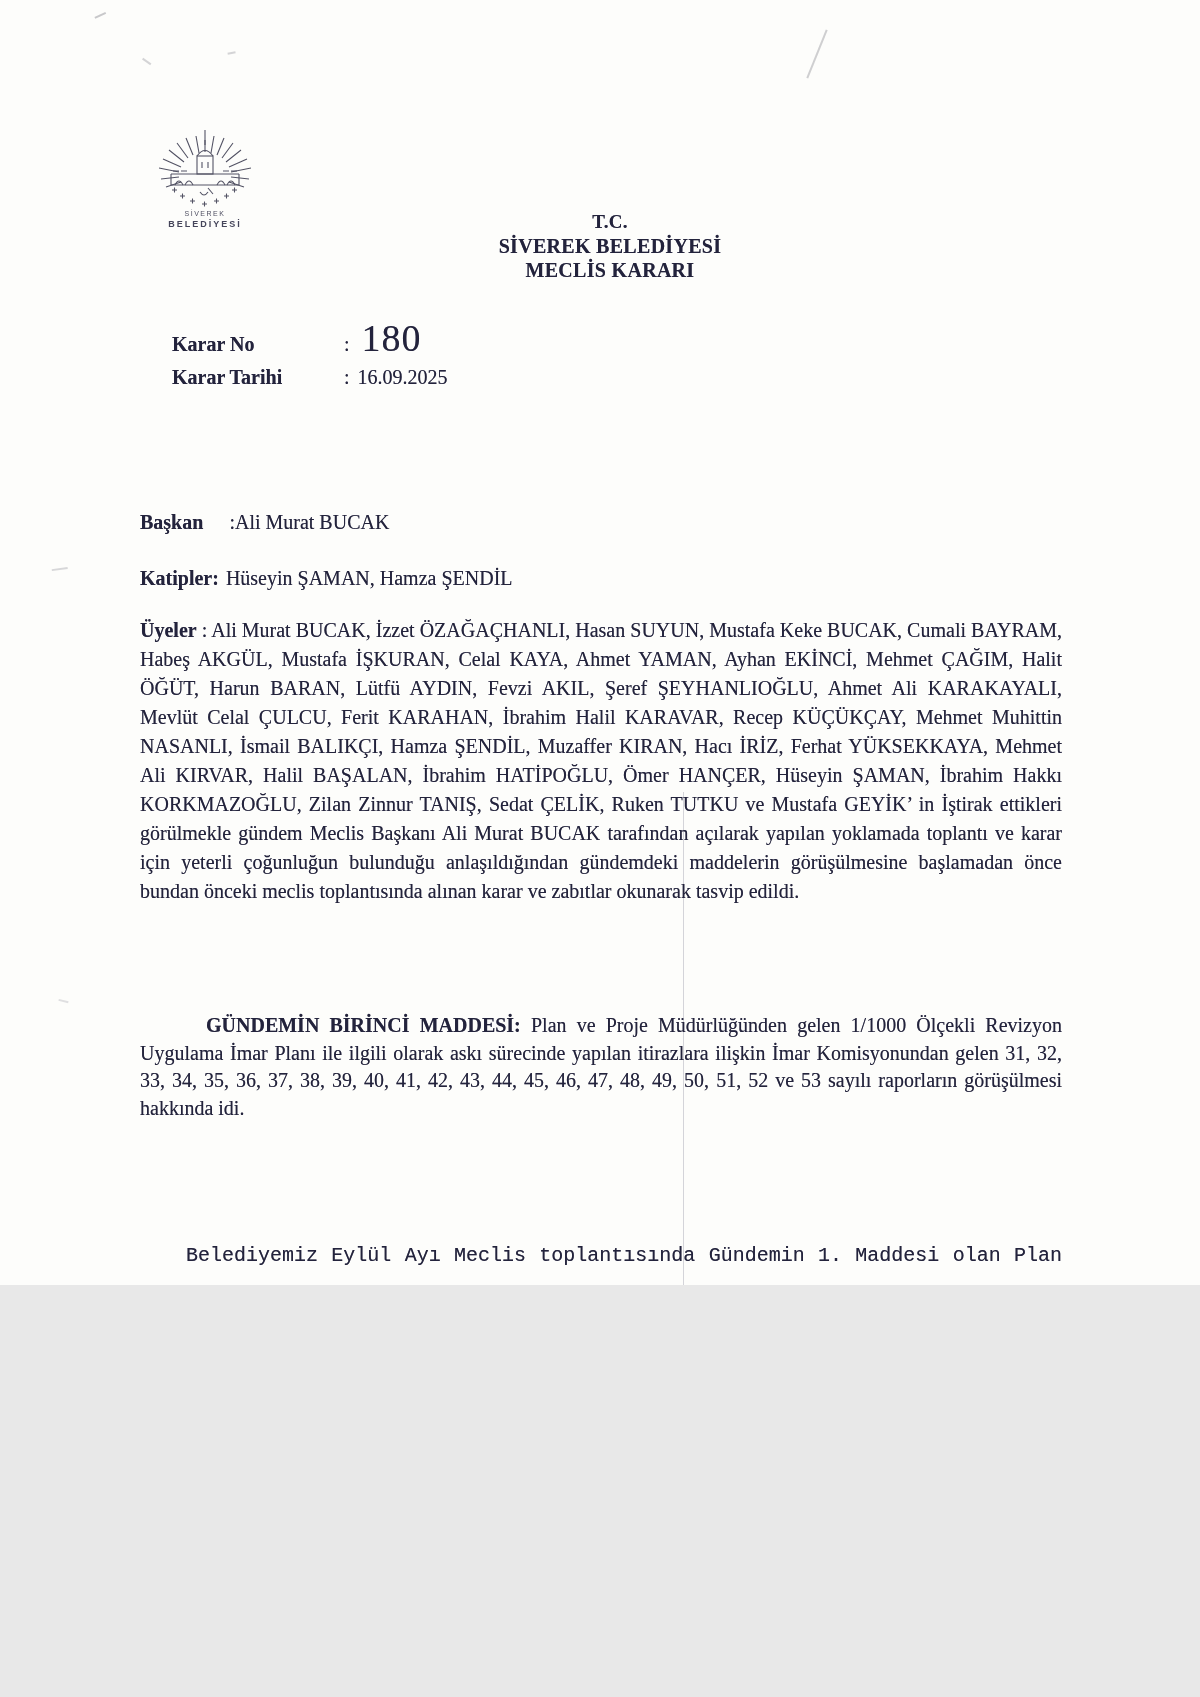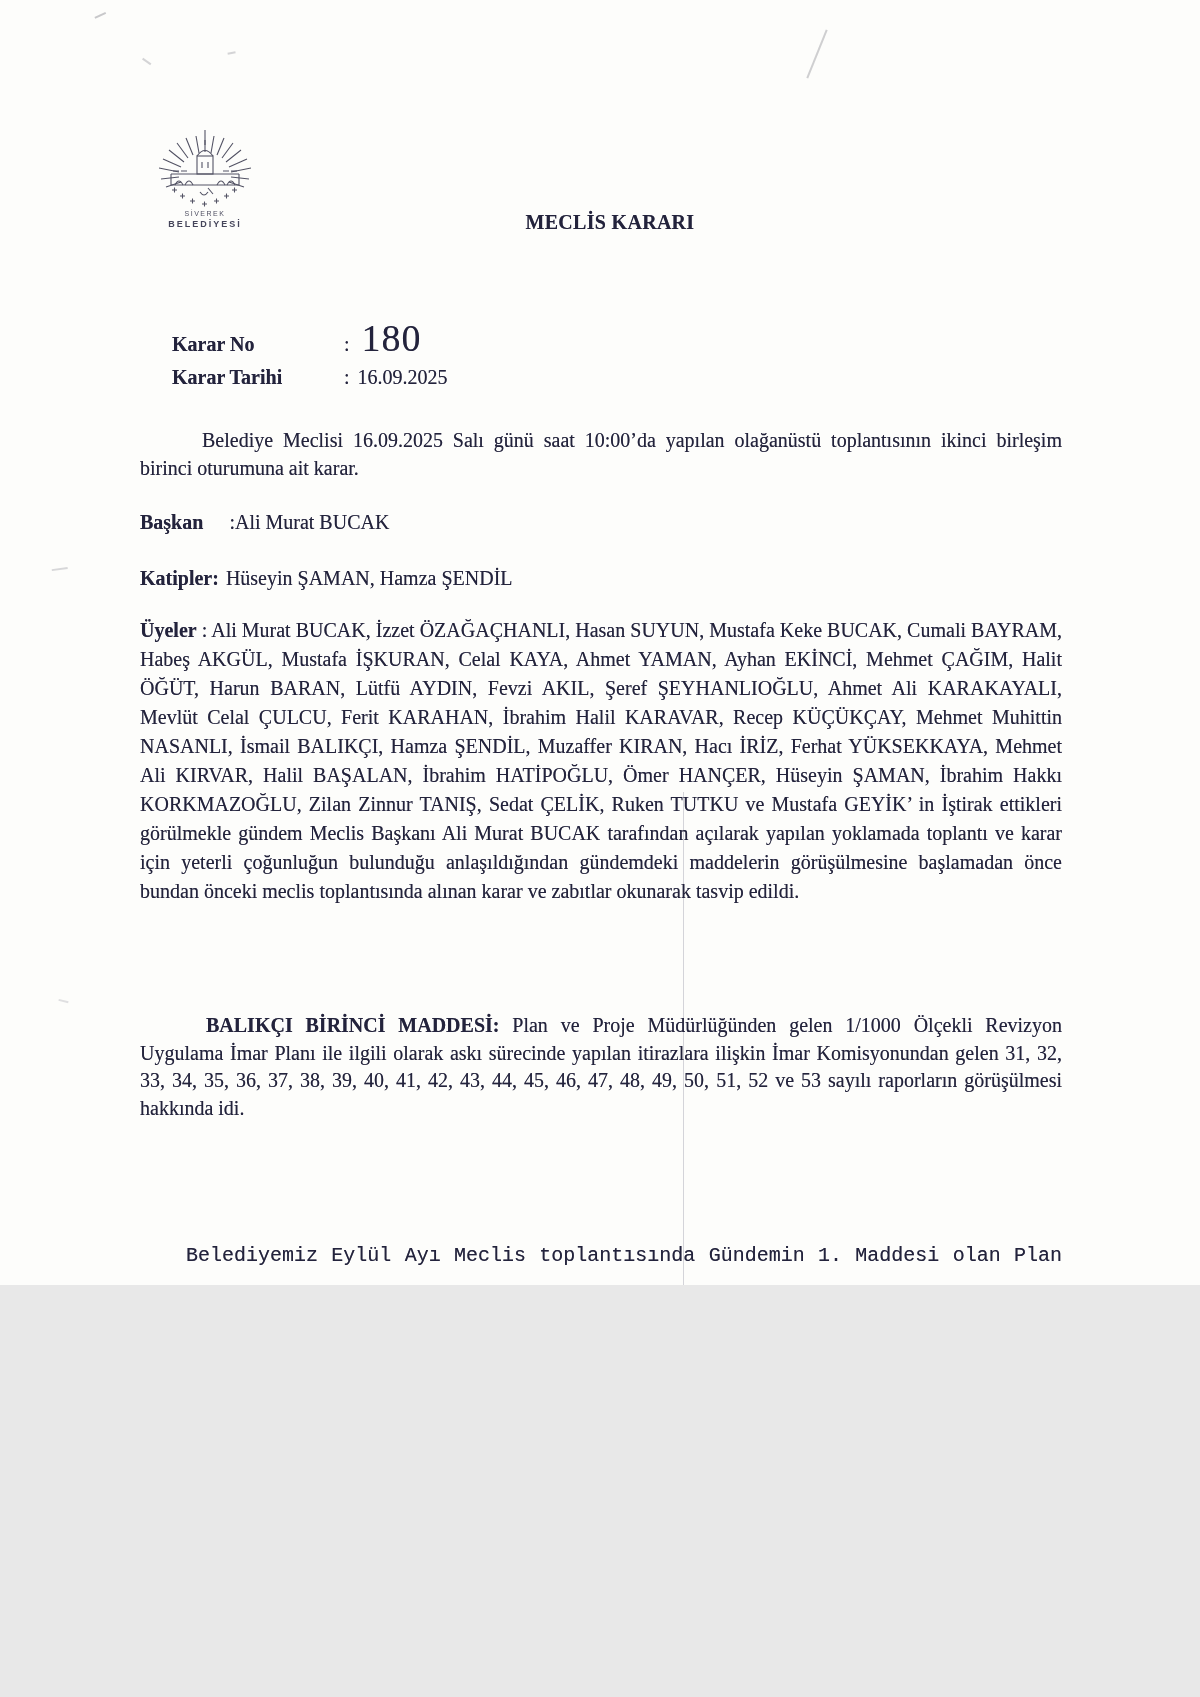--- a/index.html
+++ b/index.html
@@ -103,52 +103,53 @@
       <path d="M34,64 h5 M36.5,61.5 v5 M42,70 h5 M44.5,67.5 v5 M52,75 h5 M54.5,72.5 v5
                M64,78 h5 M66.5,75.5 v5 M76,75 h5 M78.5,72.5 v5 M86,70 h5 M88.5,67.5 v5
                M94,64 h5 M96.5,61.5 v5"></path>
 
       <text x="67" y="90" text-anchor="middle" font-size="7" letter-spacing="1.5" fill="#34344a" stroke="none" font-family="Liberation Sans, sans-serif">SİVEREK</text>
       <text x="67" y="101" text-anchor="middle" font-size="9" font-weight="bold" letter-spacing="2" fill="#2c2c44" stroke="none" font-family="Liberation Sans, sans-serif">BELEDİYESİ</text>
     </svg>
   </div>
 
   <div class="header-block txt">
+    <div class="h-tc">T.C.</div>
+    <div class="h-org">SİVEREK BELEDİYESİ</div>
     <div class="h-doc">MECLİS KARARI</div>
   </div>
 
   <div class="meta txt">
     <div class="meta-row">
       <span class="m-label">Karar No</span>
       <span class="m-sep">:</span>
       <span class="m-no">180</span>
     </div>
     <div class="meta-row r2">
       <span class="m-label">Karar Tarihi</span>
       <span class="m-sep">:</span>
       <span class="m-date">16.09.2025</span>
     </div>
   </div>
 
-  <div class="para p-intro txt">Belediye Meclisi 16.09.2025 Salı günü saat 10:00’da yapılan olağanüstü toplantısının ikinci birleşim birinci oturumuna ait karar.</div>
 
   <div class="para p-baskan txt">
     <span class="lbl">Başkan</span><span class="gap-s"></span><span>:Ali Murat BUCAK</span>
   </div>
 
   <div class="para p-katipler txt">
     <span class="lbl">Katipler:</span><span class="gap-xs"></span><span>Hüseyin ŞAMAN, Hamza ŞENDİL</span>
   </div>
 
   <div class="para p-uyeler txt">
     <span class="lbl">Üyeler</span><span> : Ali Murat BUCAK, İzzet ÖZAĞAÇHANLI, Hasan SUYUN, Mustafa Keke BUCAK, Cumali BAYRAM, Habeş AKGÜL, Mustafa İŞKURAN, Celal KAYA, Ahmet YAMAN, Ayhan EKİNCİ, Mehmet ÇAĞIM, Halit ÖĞÜT, Harun BARAN, Lütfü AYDIN, Fevzi AKIL, Şeref ŞEYHANLIOĞLU, Ahmet Ali KARAKAYALI, Mevlüt Celal ÇULCU, Ferit KARAHAN, İbrahim Halil KARAVAR, Recep KÜÇÜKÇAY, Mehmet Muhittin NASANLI, İsmail BALIKÇI, Hamza ŞENDİL, Muzaffer KIRAN, Hacı İRİZ, Ferhat YÜKSEKKAYA, Mehmet Ali KIRVAR, Halil BAŞALAN,  İbrahim HATİPOĞLU, Ömer HANÇER, Hüseyin ŞAMAN, İbrahim Hakkı KORKMAZOĞLU, Zilan Zinnur TANIŞ, Sedat ÇELİK, Ruken TUTKU ve Mustafa GEYİK’ in İştirak ettikleri görülmekle gündem Meclis Başkanı Ali Murat BUCAK tarafından açılarak yapılan yoklamada toplantı ve karar için yeterli çoğunluğun bulunduğu anlaşıldığından gündemdeki maddelerin görüşülmesine başlamadan önce bundan önceki meclis toplantısında alınan karar ve zabıtlar okunarak tasvip edildi.</span>
   </div>
 
   <div class="para p-agenda txt">
-    <span class="lbl">BALIKÇI BİRİNCİ MADDESİ:</span><span> Plan ve Proje Müdürlüğünden gelen 1/1000 Ölçekli Revizyon Uygulama İmar Planı ile ilgili olarak askı sürecinde yapılan itirazlara ilişkin İmar Komisyonundan gelen 31, 32, 33, 34, 35, 36, 37, 38, 39, 40, 41, 42, 43, 44, 45, 46, 47, 48, 49, 50, 51, 52 ve 53 sayılı raporların görüşülmesi hakkında idi.</span>
+    <span class="lbl">GÜNDEMİN BİRİNCİ MADDESİ:</span><span> Plan ve Proje Müdürlüğünden gelen 1/1000 Ölçekli Revizyon Uygulama İmar Planı ile ilgili olarak askı sürecinde yapılan itirazlara ilişkin İmar Komisyonundan gelen 31, 32, 33, 34, 35, 36, 37, 38, 39, 40, 41, 42, 43, 44, 45, 46, 47, 48, 49, 50, 51, 52 ve 53 sayılı raporların görüşülmesi hakkında idi.</span>
   </div>
 
 
   <div class="para p-beled txt">Belediyemiz Eylül Ayı Meclis toplantısında Gündemin 1. Maddesi olan Plan ve Proje Müdürlüğünden gelen 1/1000 ölçekli revizyon uygulama imar planı askı sürecinde yapılan İlçemiz Camikebir Mahallesi 1203 ada 21,23 ve 24 numaralı parsellere itiraz ile ilgili olarak İmar Komisyonundan gelen 08.09.2025 tarih ve 31 sayı numaralı rapor ekte sunulmuş olup meclis toplantısında görüşülerek karara bağlanması hususu meclis üyelerinin bilgisine sunuldu.</div>
 
   <div class="p-report txt">İmar Komisyon raporu okundu.</div>
 
   <svg class="sig-layer" width="950" height="240" viewBox="0 0 950 240" fill="none" stroke="#2e2e5e" stroke-width="2.8" stroke-linecap="round" opacity="0.92">
     <path d="M105,90 C86,94 64,110 71,127 C78,143 99,142 93,161 C86,183 60,196 47,191"></path>
     <path d="M413,30 C409,48 393,68 375,90 C355,115 340,143 353,156 C365,168 391,151 404,128 C417,106 420,88 411,85 C400,82 399,107 413,120 C429,135 450,128 458,117"></path>

